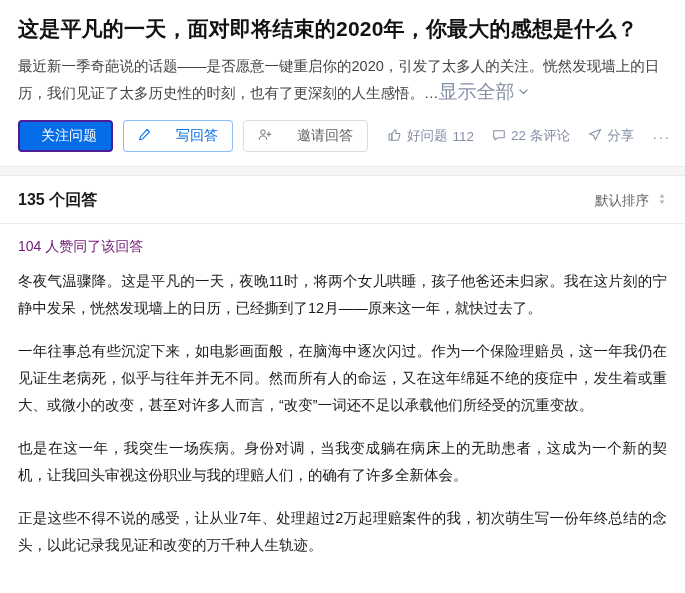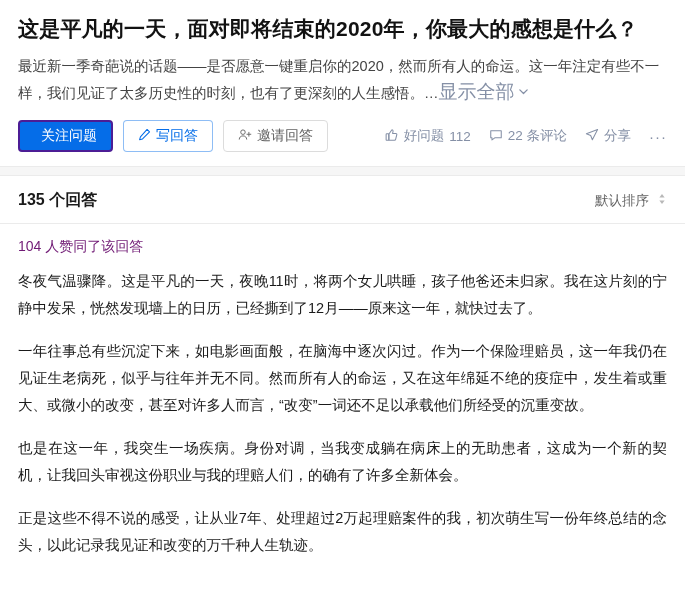--- a/index.html
+++ b/index.html
@@ -65,20 +65,21 @@
   .btn-primary {
     background: #056de8;
     color: #ffffff;
     border: 2px solid #4c1d95;
     padding-left: 21px;
   }
   .btn-ghost {
     background: #ffffff;
     color: #056de8;
     border: 1px solid rgba(5,109,232,0.45);
+    gap: 20px;
   }
   .btn-ghost .gicon { margin-right: 5px; font-size: 13px; }
   .spacer { flex: 1 1 auto; }
   .meta {
     display: flex;
     align-items: center;
     gap: 18px;
     color: #8590a6;
     font-size: 13.5px;
   }
@@ -179,21 +180,21 @@
   }
 </style>
 </head>
 <body>
 
 <div class="page">
 
   <div class="qwrap">
     <div class="qtitle">这是平凡的一天，面对即将结束的2020年，你最大的感想是什么？</div>
     <div class="qdesc">
-      <span>最近新一季奇葩说的话题——是否愿意一键重启你的2020，然而所有人的命运。这一年注定有些不一样，我们见证了太多历史性的时刻，也有了更深刻的人生感悟。…</span><span class="expand"><span>显示全部</span><span class="chev">
+      <span>最近新一季奇葩说的话题——是否愿意一键重启你的2020，引发了太多人的关注。恍然发现墙上的日历，我们见证了太多历史性的时刻，也有了更深刻的人生感悟。…</span><span class="expand"><span>显示全部</span><span class="chev">
         <svg width="11" height="11" viewBox="0 0 12 12">
               <path d="M2 4.2 L6 8.2 L10 4.2" fill="none" stroke="#8590a6" stroke-width="1.4" stroke-linecap="round" stroke-linejoin="round"></path>
             </svg>
       </span></span>
     </div>
 
     <div class="actions">
       <div class="btn btn-primary">
         <span>关注问题</span>
       </div>

